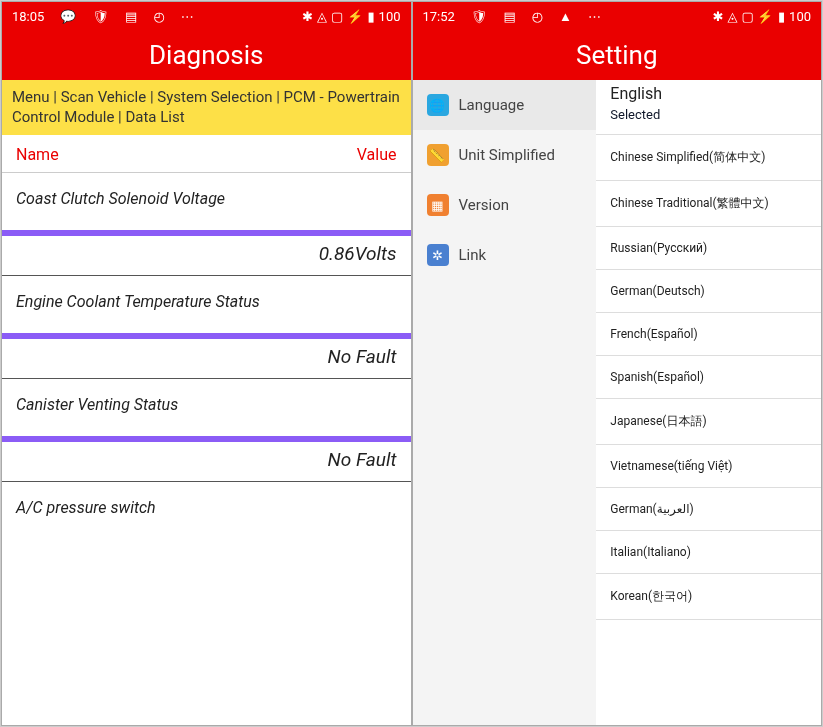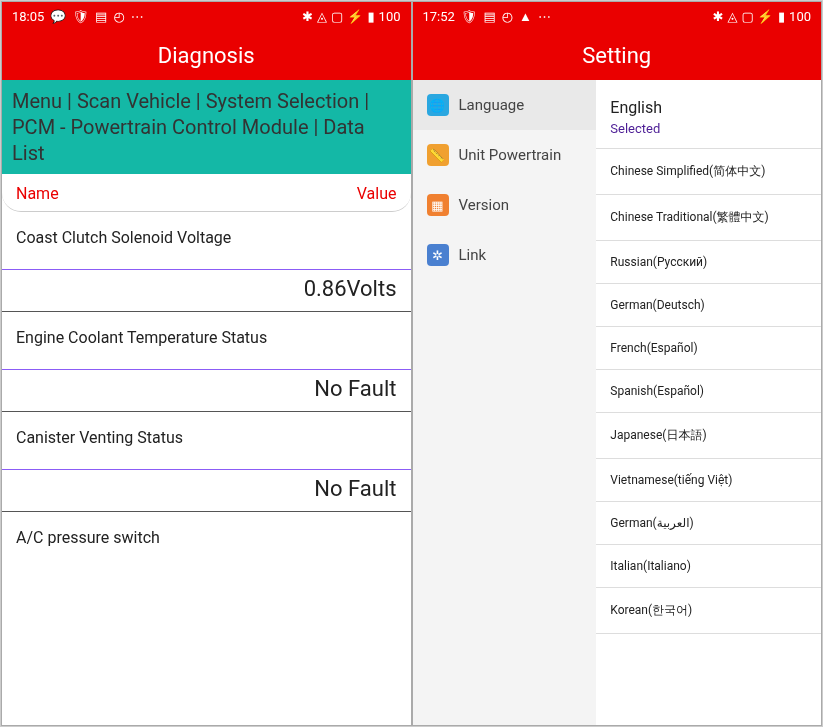--- a/index.html
+++ b/index.html
@@ -23,63 +23,63 @@
   .status-bar {
     height: 28px;
     background: #ea0000;
     color: #fff;
     display: flex;
     align-items: center;
     padding: 0 10px;
     font-size: 13px;
     justify-content: space-between;
   }
-  .status-left, .status-right { display: flex; align-items: center; gap: 6px; }
+  .status-left, .status-right { display: flex; align-items: center; gap: 16px; }
   .status-right { gap: 4px; }
   .app-header {
     height: 50px;
     background: #ea0000;
     color: #fff;
     display: flex;
     align-items: center;
     justify-content: center;
-    font-size: 22px;
+    font-size: 26px;
     font-weight: 400;
   }
   .breadcrumb {
-    background: #14b8a6;
+    background: #fde047;
     color: #333;
     padding: 8px 10px;
-    font-size: 20px;
+    font-size: 15px;
     line-height: 1.3;
   }
   .col-head {
     display: flex;
     justify-content: space-between;
     padding: 10px 14px 8px;
     color: #ea0000;
     font-size: 16px;
     border-bottom: 1px solid #ccc;
-    border-radius: 19px;
   }
   .data-block {
     border-bottom: 1px solid #555;
     padding: 0;
+    font-style: italic;
   }
   .data-name {
     padding: 16px 14px 22px;
     font-size: 16px;
     color: #222;
   }
   .data-value {
     text-align: right;
     padding: 6px 14px 10px;
-    font-size: 22px;
-    color: #222;
-    border-top: 1px solid #8b5cf6;
+    font-size: 19px;
+    color: #222;
+    border-top: 6px solid #8b5cf6;
   }
   .data-name.tight { padding-bottom: 14px; }
 
   
   .right-body {
     display: flex;
     flex: 1;
     overflow: hidden;
   }
   .left-menu {
@@ -110,28 +110,28 @@
   }
   .ic-lang { background: #2aa7e0; }
   .ic-unit { background: #f0a030; }
   .ic-ver  { background: #f08030; }
   .ic-link { background: #4a80d0; }
   .lang-panel {
     width: 55%;
     overflow-y: auto;
   }
   .lang-sel-head {
-    padding: 18px 14px 2px;
+    padding: 4px 14px 2px;
     font-size: 16px;
     color: #222;
   }
   .lang-sel-sub {
     padding: 2px 14px 12px;
     font-size: 13px;
-    color: #4c1d95;
+    color: #0f172a;
     border-bottom: 1px solid #ddd;
   }
   .lang-item {
     padding: 14px 14px;
     font-size: 12px;
     color: #222;
     border-bottom: 1px solid #ddd;
     cursor: pointer;
   }
   .ico { display:inline-block; }
@@ -207,21 +207,21 @@
     <span>Setting</span>
   </div>
   <div class="right-body">
     <div class="left-menu" data-name="settings-menu">
       <div class="menu-item active" data-name="menu-item-language">
         <span class="menu-icon ic-lang" data-name="globe-icon">🌐</span>
         <span data-name="menu-label">Language</span>
       </div>
       <div class="menu-item" data-name="menu-item-unit">
         <span class="menu-icon ic-unit" data-name="ruler-icon">📏</span>
-        <span data-name="menu-label">Unit Powertrain</span>
+        <span data-name="menu-label">Unit Simplified</span>
       </div>
       <div class="menu-item" data-name="menu-item-version">
         <span class="menu-icon ic-ver" data-name="grid-icon">▦</span>
         <span data-name="menu-label">Version</span>
       </div>
       <div class="menu-item" data-name="menu-item-link">
         <span class="menu-icon ic-link" data-name="link-icon">✲</span>
         <span data-name="menu-label">Link</span>
       </div>
     </div>

